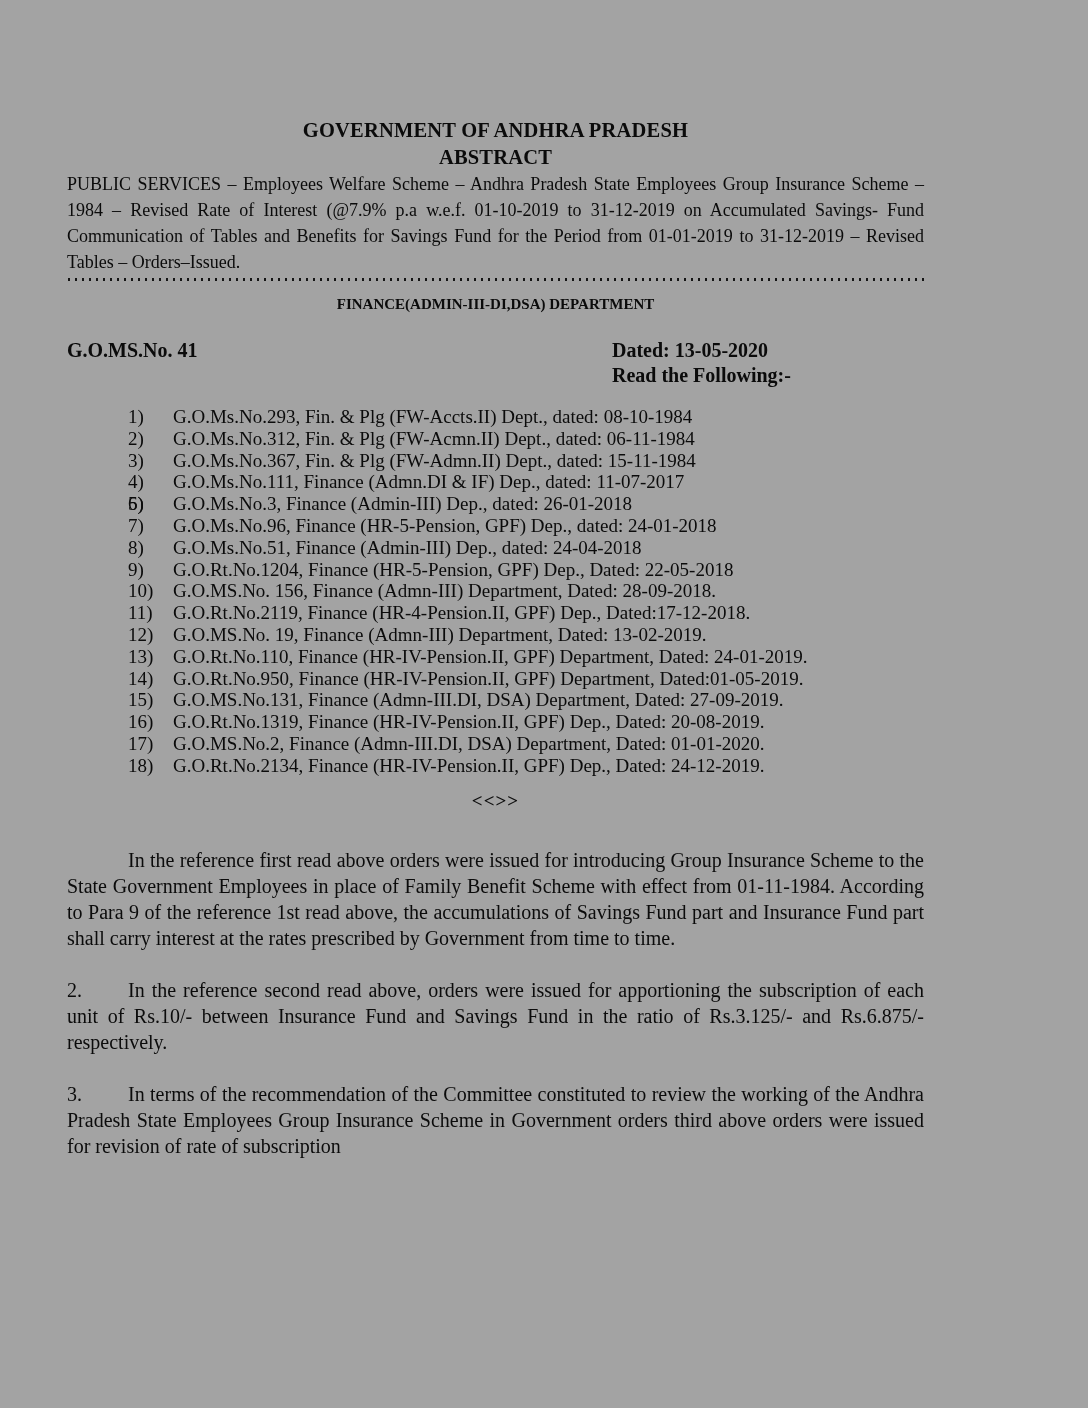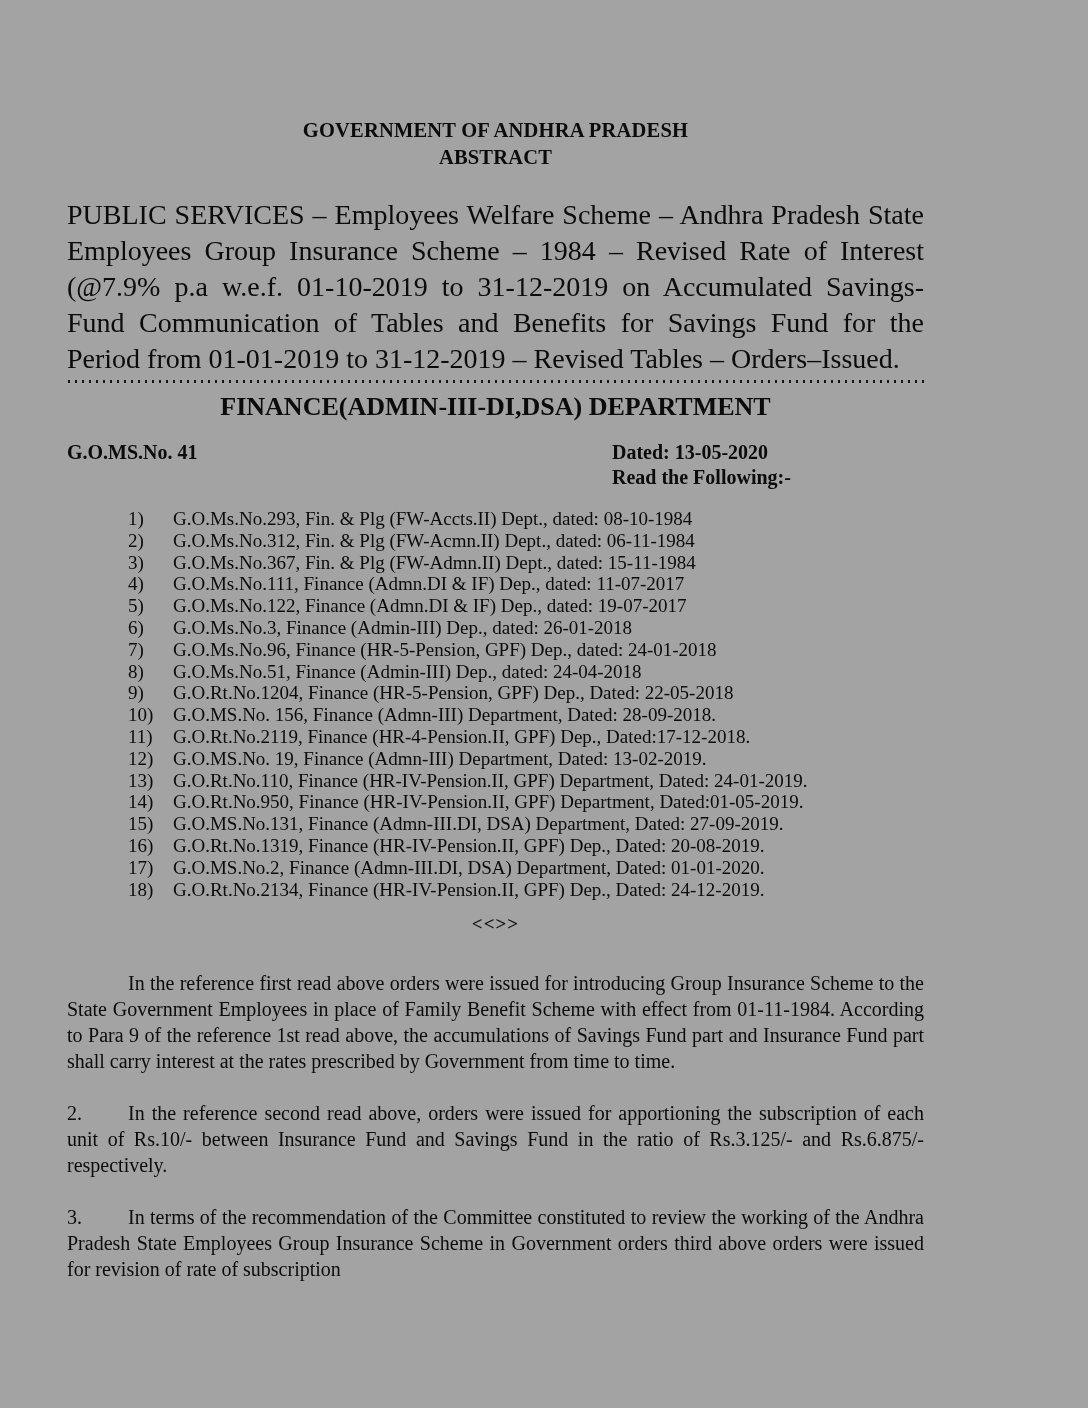--- a/index.html
+++ b/index.html
@@ -19,35 +19,34 @@
     overflow: hidden;
   }
   .doc-title, .doc-subtitle {
     font-size: 20.5px;
     font-weight: 700;
     text-align: center;
     line-height: 27px;
     letter-spacing: 0.2px;
   }
   .abstract {
-    margin-top: 26px;
-    font-size: 28px;
-    line-height: 36px;
+    font-size: 18px;
+    line-height: 26px;
     text-align: justify;
   }
   .dotted {
     margin-top: 2px;
     height: 5px;
     background-image: radial-gradient(circle at 2px 2.5px, #141414 1.15px, transparent 1.5px);
     background-size: 7px 5px;
     background-repeat: repeat-x;
   }
   .dept {
     margin-top: 9px;
-    font-size: 26px;
+    font-size: 15px;
     font-weight: 700;
     text-align: center;
     line-height: 27px;
   }
   .go-row {
     position: relative;
     margin-top: 20px;
     height: 52px;
     font-size: 20px;
     font-weight: 700;
@@ -122,21 +121,20 @@
       <div class="ref-item">
       <span class="ref-num">3)</span>
       <span class="ref-text">G.O.Ms.No.367, Fin. &amp; Plg (FW-Admn.II) Dept., dated: 15-11-1984</span>
     </div>
       <div class="ref-item">
       <span class="ref-num">4)</span>
       <span class="ref-text">G.O.Ms.No.111, Finance (Admn.DI &amp; IF) Dep., dated: 11-07-2017</span>
     </div>
       <div class="ref-item">
       <span class="ref-num">5)</span>
-      <span class="ref-text">G.O.Ms.No.122, Finance (Admn.DI &amp; IF) Dep., dated: 19-07-2017</span>
     </div>
       <div class="ref-item">
       <span class="ref-num">6)</span>
       <span class="ref-text">G.O.Ms.No.3, Finance (Admin-III) Dep., dated: 26-01-2018</span>
     </div>
       <div class="ref-item">
       <span class="ref-num">7)</span>
       <span class="ref-text">G.O.Ms.No.96, Finance (HR-5-Pension, GPF) Dep., dated: 24-01-2018</span>
     </div>
       <div class="ref-item">

